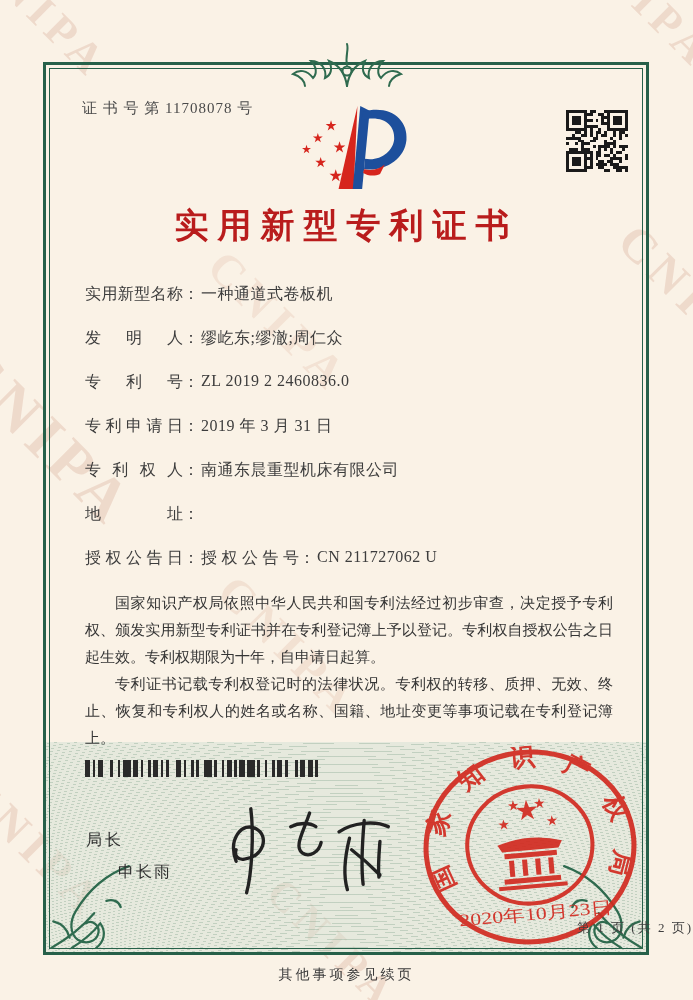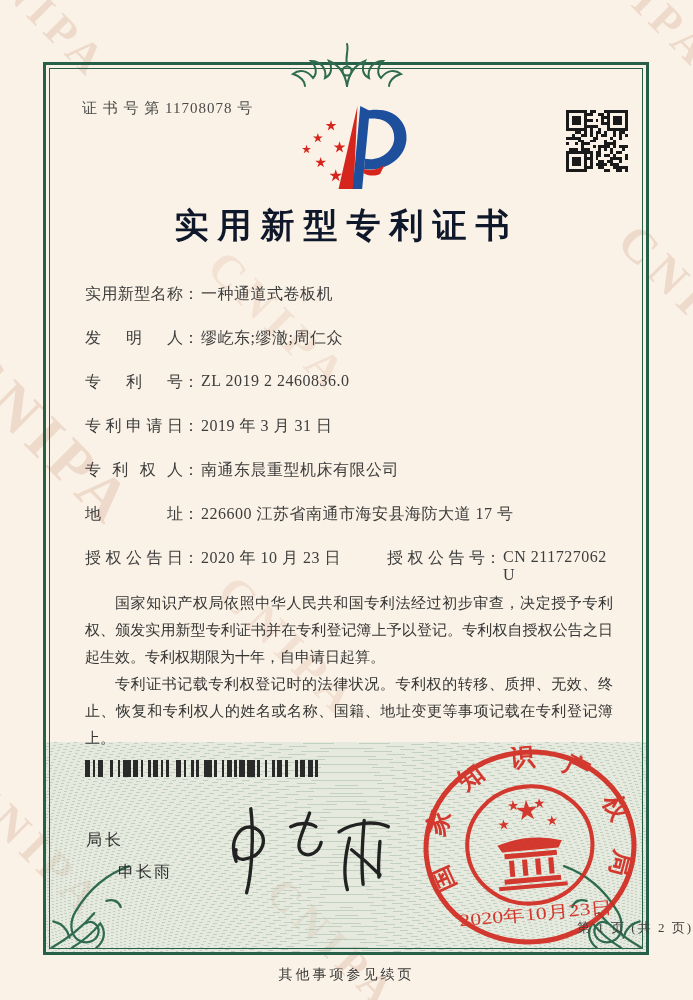--- a/index.html
+++ b/index.html
@@ -26,21 +26,21 @@
 
   .content { position:absolute; inset:0; z-index:4; color:#3b3b3b;padding-left:45px; }
 
   .cert-no { position:absolute; left:82px; top:99px; font-size:15px; letter-spacing:1px; color:#4a4a4a; }
 
   .logo { position:absolute; left:282px; top:99px; width:132px; height:97px; }
   .qr { position:absolute; left:566px; top:110px; width:62px; height:62px; }
   .qr svg { display:block; width:100%; height:100%; shape-rendering:crispEdges; }
 
   .title { position:absolute; left:0; top:203px; width:693px; text-align:center;
-           font-size:34px; font-weight:bold; letter-spacing:9px; color:#0f172a; }
+           font-size:34px; font-weight:bold; letter-spacing:9px; color:#b91c1c; }
 
   .fields { position:absolute; left:85px; top:284px; width:527px; }
   .field-row { display:flex; height:44px; align-items:flex-start; font-size:16px; color:#3d3d3d; }
   .flabel { width:98px; text-align:justify; text-align-last:justify; flex:none; }
   .fcolon { width:18px; flex:none; }
   .fvalue { letter-spacing:0.5px; }
   .fvalue.fixed { width:186px; flex:none; }
 
   .paras { position:absolute; left:85px; top:590px; width:528px; font-size:15px;
            line-height:27px; text-align:justify; color:#353535; }
@@ -309,26 +309,24 @@
         <span class="fvalue">2019 年 3 月 31 日</span>
       </div>
       <div class="field-row">
         <span class="flabel">专利权人</span>
           <span class="fcolon">：</span>
         <span class="fvalue">南通东晨重型机床有限公司</span>
       </div>
       <div class="field-row">
         <span class="flabel">地址</span>
           <span class="fcolon">：</span>
-        <span class="fvalue">226600 江苏省南通市海安县海防大道 17 号</span>
       </div>
       <div class="field-row">
         <span class="flabel">授权公告日</span>
           <span class="fcolon">：</span>
-        <span class="fvalue fixed">2020 年 10 月 23 日</span>
         <span class="flabel">授权公告号</span>
           <span class="fcolon">：</span>
         <span class="fvalue">CN 211727062 U</span>
       </div>
     </div>
 
     <div class="paras">
       <p>国家知识产权局依照中华人民共和国专利法经过初步审查，决定授予专利权、颁发实用新型专利证书并在专利登记簿上予以登记。专利权自授权公告之日起生效。专利权期限为十年，自申请日起算。</p>
       <p>专利证书记载专利权登记时的法律状况。专利权的转移、质押、无效、终止、恢复和专利权人的姓名或名称、国籍、地址变更等事项记载在专利登记簿上。</p>
     </div>

